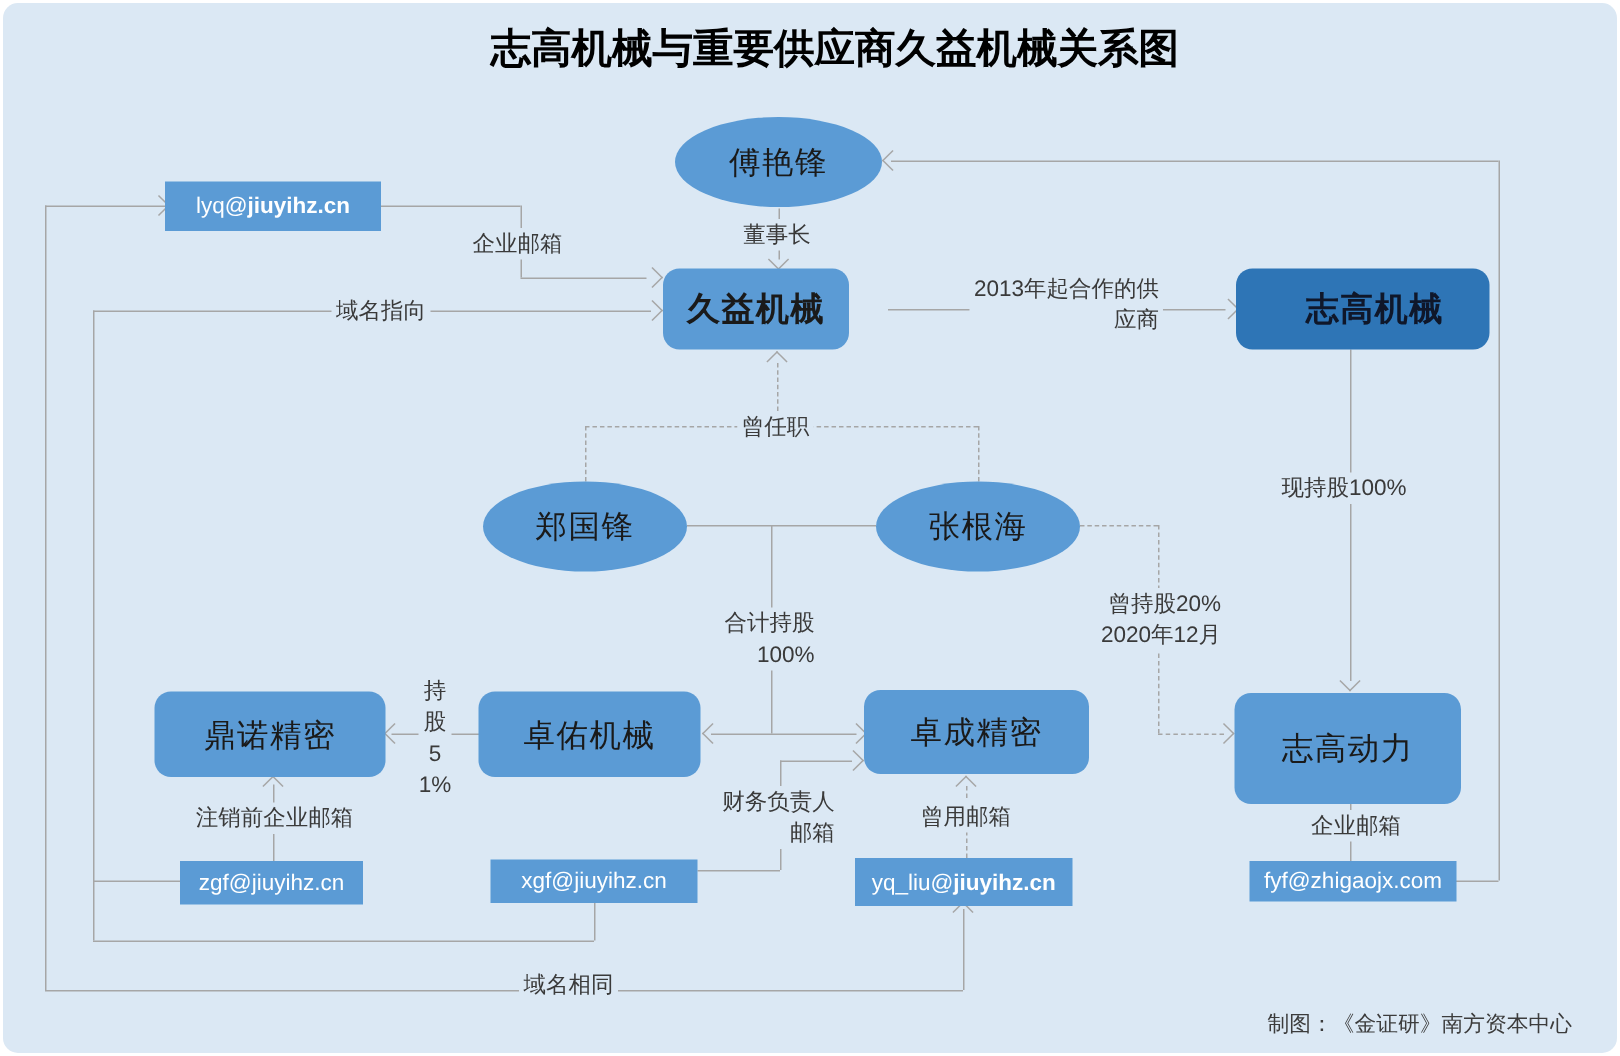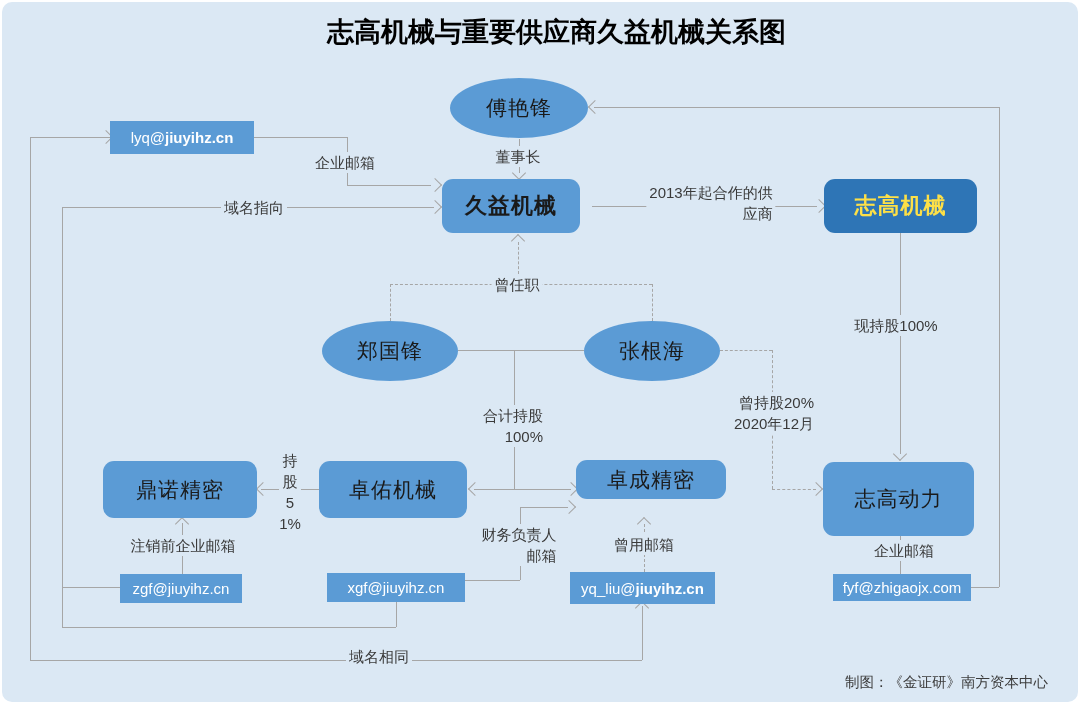--- a/index.html
+++ b/index.html
@@ -7,21 +7,21 @@
   }
   html,body{margin:0;padding:0;background:#ffffff;}
   body{font-family:"Liberation Sans","DejaVu Sans",sans-serif;}
   .canvas{position:relative;width:1076px;height:700px;margin:2px;background:var(--bg);border-radius:10px;overflow:hidden;}
   .title{position:absolute;left:0;right:0;top:12px;text-align:center;font-size:27px;font-weight:bold;color:#000;margin-left:33px;}
   
   .node{position:absolute;background:var(--node);color:var(--ink);display:flex;align-items:center;justify-content:center;
         font-size:21px;border-radius:11px;letter-spacing:1px;}
   .node.ellipse{border-radius:50%;}
   .node.big{font-size:22px;font-weight:bold;}
-  .node.dark{background:var(--nodedark);color:#fde047;font-weight:bold;}
+  .node.dark{background:var(--nodedark);color:#0f172a;font-weight:bold;padding-left:16px;}
   
   .email{position:absolute;background:var(--node);color:#ffffff;display:flex;align-items:center;justify-content:center;
          font-size:15px;white-space:nowrap;}
   .email b{font-weight:bold;}
   
   .ln{position:absolute;display:block;}
   .ln.h{border-top:1px solid var(--line);height:0;}
   .ln.v{border-left:1px solid var(--line);width:0;}
   .ln.hd{border-top:1px dashed var(--line);height:0;}
   .ln.vd{border-left:1px dashed var(--line);width:0;}
@@ -134,27 +134,27 @@
   <span class="arr l" style="left:468px;top:482px"></span>
   <span class="arr r" style="left:564px;top:482px"></span>
   <span class="arr r" style="left:562px;top:500px"></span>
   <span class="arr l" style="left:256px;top:482px"></span>
   <span class="arr u" style="left:175px;top:517px"></span>
   <span class="arr u" style="left:637px;top:517px"></span>
   <span class="arr u" style="left:893px;top:516px"></span>
   <span class="arr r" style="left:809px;top:482px"></span>
 
   <div class="node ellipse" style="left:448px;top:76px;width:138px;height:60px">傅艳锋</div>
-  <div class="node big" style="left:440px;top:177px;width:138px;height:54px">久益机械</div>
+  <div class="node big" style="left:440px;top:177px;width:124px;height:54px">久益机械</div>
   <div class="node dark big" style="left:822px;top:177px;width:153px;height:54px">志高机械</div>
   <div class="node ellipse" style="left:320px;top:319px;width:136px;height:60px">郑国锋</div>
   <div class="node ellipse" style="left:582px;top:319px;width:136px;height:60px">张根海</div>
   <div class="node" style="left:101px;top:459px;width:154px;height:57px">鼎诺精密</div>
   <div class="node" style="left:317px;top:459px;width:148px;height:57px">卓佑机械</div>
-  <div class="node" style="left:574px;top:458px;width:150px;height:39px">卓成精密</div>
+  <div class="node" style="left:574px;top:458px;width:150px;height:56px">卓成精密</div>
   <div class="node" style="left:821px;top:460px;width:151px;height:74px">志高动力</div>
 
   <div class="email" style="left:108px;top:119px;width:144px;height:33px">
     <span>lyq@</span>
       <b>jiuyihz.cn</b>
   </div>
   <div class="email" style="left:118px;top:572px;width:122px;height:29px">zgf@jiuyihz.cn</div>
   <div class="email" style="left:325px;top:571px;width:138px;height:29px">xgf@jiuyihz.cn</div>
   <div class="email" style="left:568px;top:570px;width:145px;height:32px">
     <span>yq_liu@</span>

